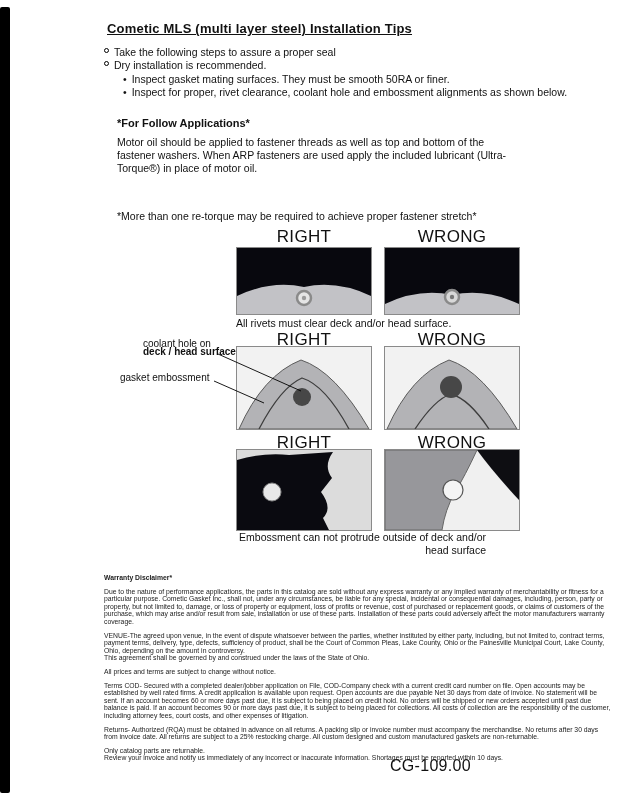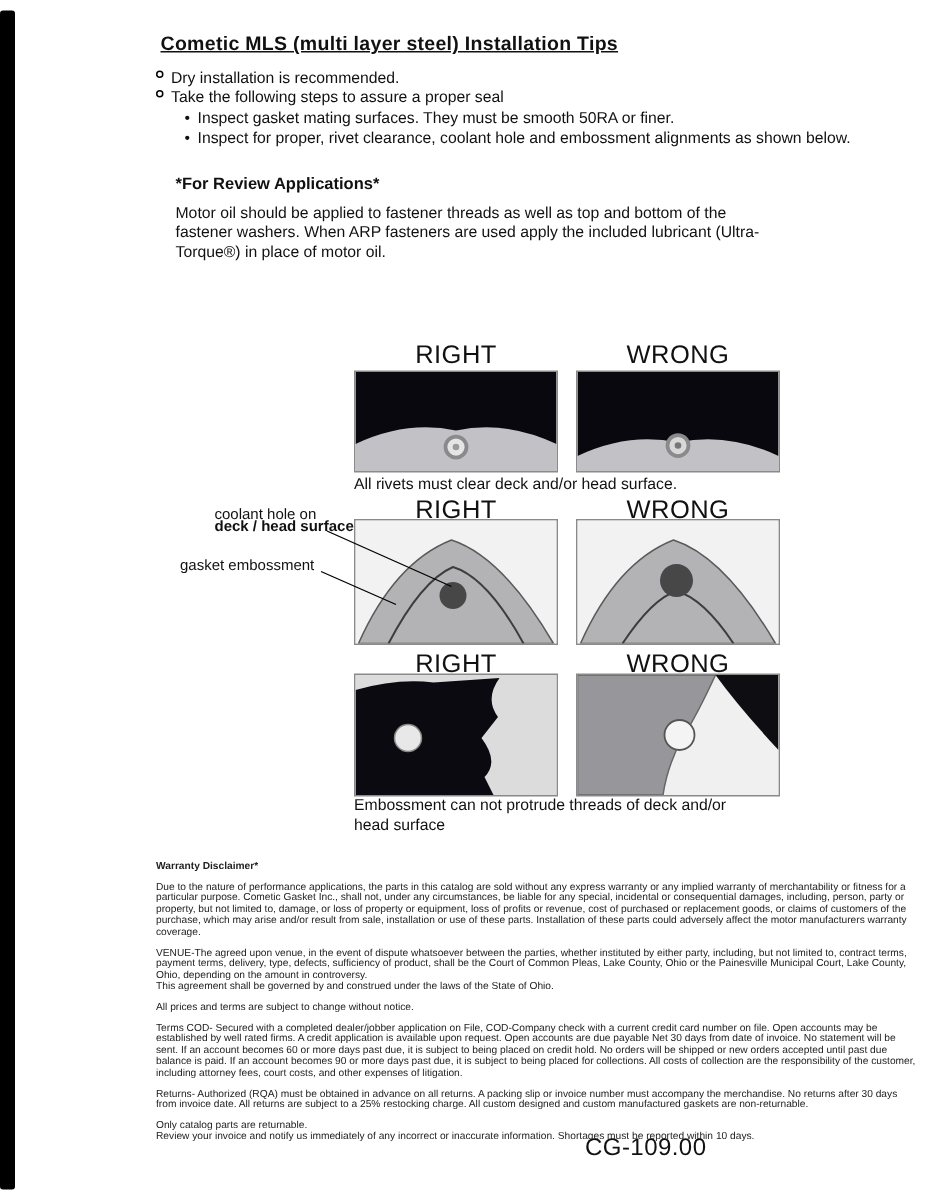--- a/index.html
+++ b/index.html
@@ -29,21 +29,21 @@
   .hdr { position:absolute; width:136px; text-align:center; font-size:17px; letter-spacing:0.3px; }
   .hdr.r1a { left:236px; top:227px; } .hdr.r1b { left:384px; top:227px; }
   .hdr.r2a { left:236px; top:330px; } .hdr.r2b { left:384px; top:330px; }
   .hdr.r3a { left:236px; top:433px; } .hdr.r3b { left:384px; top:433px; }
 
   .fig { position:absolute; border:1px solid #8a8a8a; line-height:0; background:#fff; }
   .fig.f1a { left:236px; top:247px; } .fig.f1b { left:384px; top:247px; }
   .fig.f2a { left:236px; top:346px; } .fig.f2b { left:384px; top:346px; }
   .fig.f3a { left:236px; top:449px; } .fig.f3b { left:384px; top:449px; }
 
-  .caption { position:absolute; font-size:10.5px; line-height:12.5px; }
+  .caption { position:absolute; font-size:10.5px; line-height:12.5px;text-align:right; }
   .caption.c1 { left:236px; top:317px; white-space:nowrap; }
   .caption.c2 { left:236px; top:430px; white-space:nowrap; }
   .caption.c3 { left:236px; top:531px; width:250px; }
 
   .callout { position:absolute; font-size:10px; line-height:11px; white-space:nowrap; }
   .co1l1 { left:143px; top:338px; }
   .co1l2 { left:143px; top:346px;font-weight:bold; }
   .co2   { left:120px; top:372px; }
   .callout-lines { position:absolute; left:138px; top:341px; pointer-events:none; z-index:5; }
 
@@ -55,28 +55,29 @@
 </style>
 </head>
 <body>
 
 <div class="page">
   <div class="edge-bar"></div>
 
   <div class="title">Cometic MLS (multi layer steel) Installation Tips</div>
 
   <div class="tips">
+    <div class="tip"><span class="o-bullet"></span><span>Take the following steps to assure a proper seal</span></div>
     <div class="tip"><span class="o-bullet"></span><span>Dry installation is recommended.</span></div>
-    <div class="tip"><span class="o-bullet"></span><span>Take the following steps to assure a proper seal</span></div>
     <div class="subtip"><span>Inspect gasket mating surfaces.  They must be smooth 50RA or finer.</span></div>
     <div class="subtip"><span>Inspect for proper, rivet clearance, coolant hole and embossment alignments as shown below.</span></div>
   </div>
 
-  <div class="diesel-heading">*For Review Applications*</div>
+  <div class="diesel-heading">*For Follow Applications*</div>
   <div class="para p1">Motor oil should be applied to fastener threads as well as top and bottom of the fastener washers. When ARP fasteners are used apply the included lubricant (Ultra-Torque®) in place of motor oil.</div>
+  <div class="para note">*More than one re-torque may be required to achieve proper fastener stretch*</div>
 
   <div class="hdr r1a">RIGHT</div>
   <div class="hdr r1b">WRONG</div>
   <div class="fig f1a">
     <svg width="134" height="66" viewBox="0 0 134 66">
       <rect x="0" y="0" width="134" height="66" fill="#c2c2c6"></rect>
       <path d="M0,0 H134 V48 Q100,32 67,39 Q34,32 0,48 Z" fill="#08080e"></path>
       <circle cx="67" cy="50" r="7" fill="#e5e5e5" stroke="#8a8a8a" stroke-width="2.5"></circle>
       <circle cx="67" cy="50" r="2.2" fill="#9a9a9a"></circle>
     </svg>
@@ -127,21 +128,21 @@
     </svg>
   </div>
   <div class="fig f3b">
     <svg width="134" height="80" viewBox="0 0 134 80">
       <rect width="134" height="80" fill="#f0f0f0"></rect>
       <path d="M0,0 H92 Q80,26 70,42 Q60,60 57,80 H0 Z" fill="#97979b" stroke="#666" stroke-width="1"></path>
       <path d="M92,0 H134 V50 Q108,22 92,0 Z" fill="#0e0e12"></path>
       <circle cx="68" cy="40" r="10" fill="#f4f4f4" stroke="#555" stroke-width="1.2"></circle>
     </svg>
   </div>
-  <div class="caption c3">Embossment can not protrude threads of deck and/or head surface</div>
+  <div class="caption c3">Embossment can not protrude outside of deck and/or head surface</div>
 
   <div class="disclaimer">
     <div class="d-head">Warranty Disclaimer*</div>
     <p>Due to the nature of performance applications, the parts in this catalog are sold without any express warranty or any implied warranty of merchantability or fitness for a particular purpose.  Cometic Gasket Inc., shall not, under any circumstances, be liable for any special, incidental or consequential damages, including, person, party or property, but not limited to, damage, or loss of property or equipment, loss of profits or revenue, cost of purchased or replacement goods, or claims of customers of the purchase, which may arise and/or result from sale, installation or use of these parts.  Installation of these parts could adversely affect the motor manufacturers warranty coverage.</p>
     <p>VENUE-The agreed upon venue, in the event of dispute whatsoever between the parties, whether instituted by either party, including, but not limited to, contract terms, payment terms, delivery, type, defects, sufficiency of product, shall be the Court of Common Pleas, Lake County, Ohio or the Painesville Municipal Court, Lake County, Ohio, depending on the amount in controversy.
 This agreement shall be governed by and construed under the laws of the State of Ohio.</p>
     <p>All prices and terms are subject to change without notice.</p>
     <p>Terms COD- Secured with a completed dealer/jobber application on File, COD-Company check with a current credit card number on file.  Open accounts may be established by well rated firms.  A credit application is available upon request.  Open accounts are due payable Net 30 days from date of invoice.  No statement will be sent.  If an account becomes 60 or more days past due, it is subject to being placed on credit hold.  No orders will be shipped or new orders accepted until past due balance is paid.  If an account becomes 90 or more days past due, it is subject to being placed for collections.  All costs of collection are the responsibility of the customer, including attorney fees, court costs, and other expenses of litigation.</p>
     <p>Returns- Authorized (RQA) must be obtained in advance on all returns.  A packing slip or invoice number must accompany the merchandise.  No returns after 30 days from invoice date.  All returns are subject to a 25% restocking charge.  All custom designed and custom manufactured gaskets are non-returnable.</p>
     <p>Only catalog parts are returnable.

